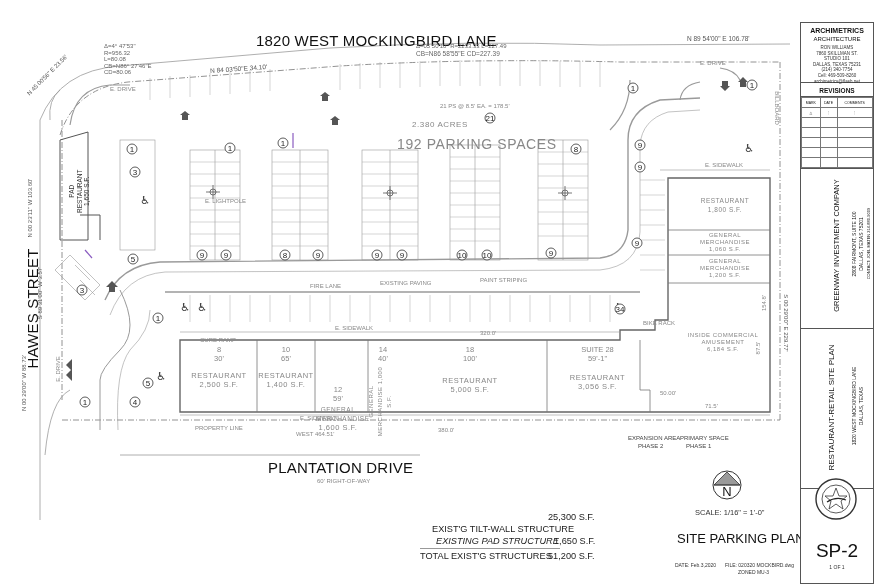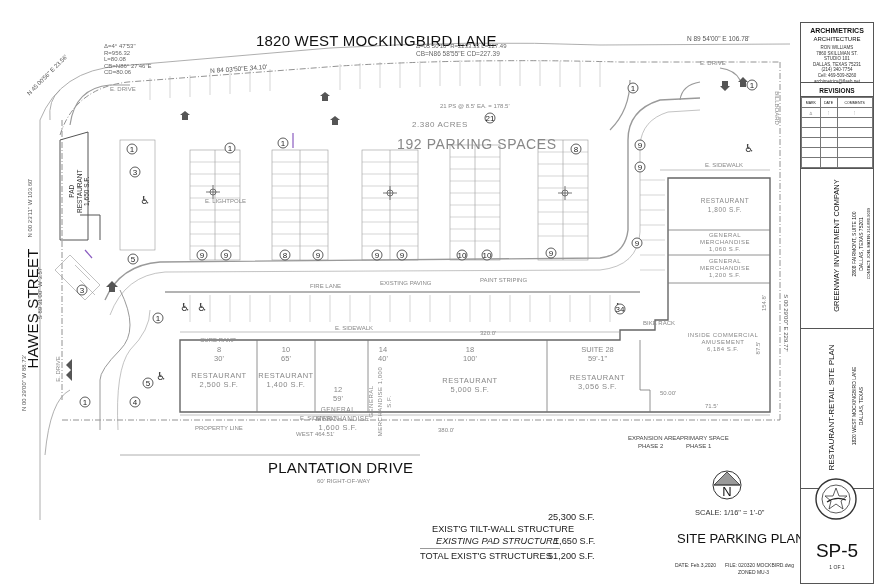--- a/index.html
+++ b/index.html
@@ -506,17 +506,17 @@
     <div class="vert" style="left:-15px; top:72px; width:150px; font-size:5px;">DALLAS, TEXAS</div>
   </div>
   <div class="abs" style="left:14px; top:455px; width:42px; height:42px;">
     <svg width="42" height="42" viewBox="0 0 42 42" style="position:static;">
       <circle cx="21" cy="21" r="20" fill="#fff" stroke="#333" stroke-width="1.4"></circle>
       <circle cx="21" cy="21" r="14" fill="none" stroke="#333" stroke-width="0.8"></circle>
       <path d="M21 10 L24 18 L32 18 L26 23 L28 31 L21 26 L14 31 L16 23 L10 18 L18 18 Z" fill="none" stroke="#333" stroke-width="0.8"></path>
       <path d="M12 24 Q21 18 31 22" stroke="#222" stroke-width="1.2" fill="none"></path>
     </svg>
   </div>
-  <div class="sheet">SP-5</div>
+  <div class="sheet">SP-2</div>
   <div class="sheet-of">
     <span>1</span> <span>OF</span> <span>1</span>
   </div>
 </div>
 
 </body></html>

